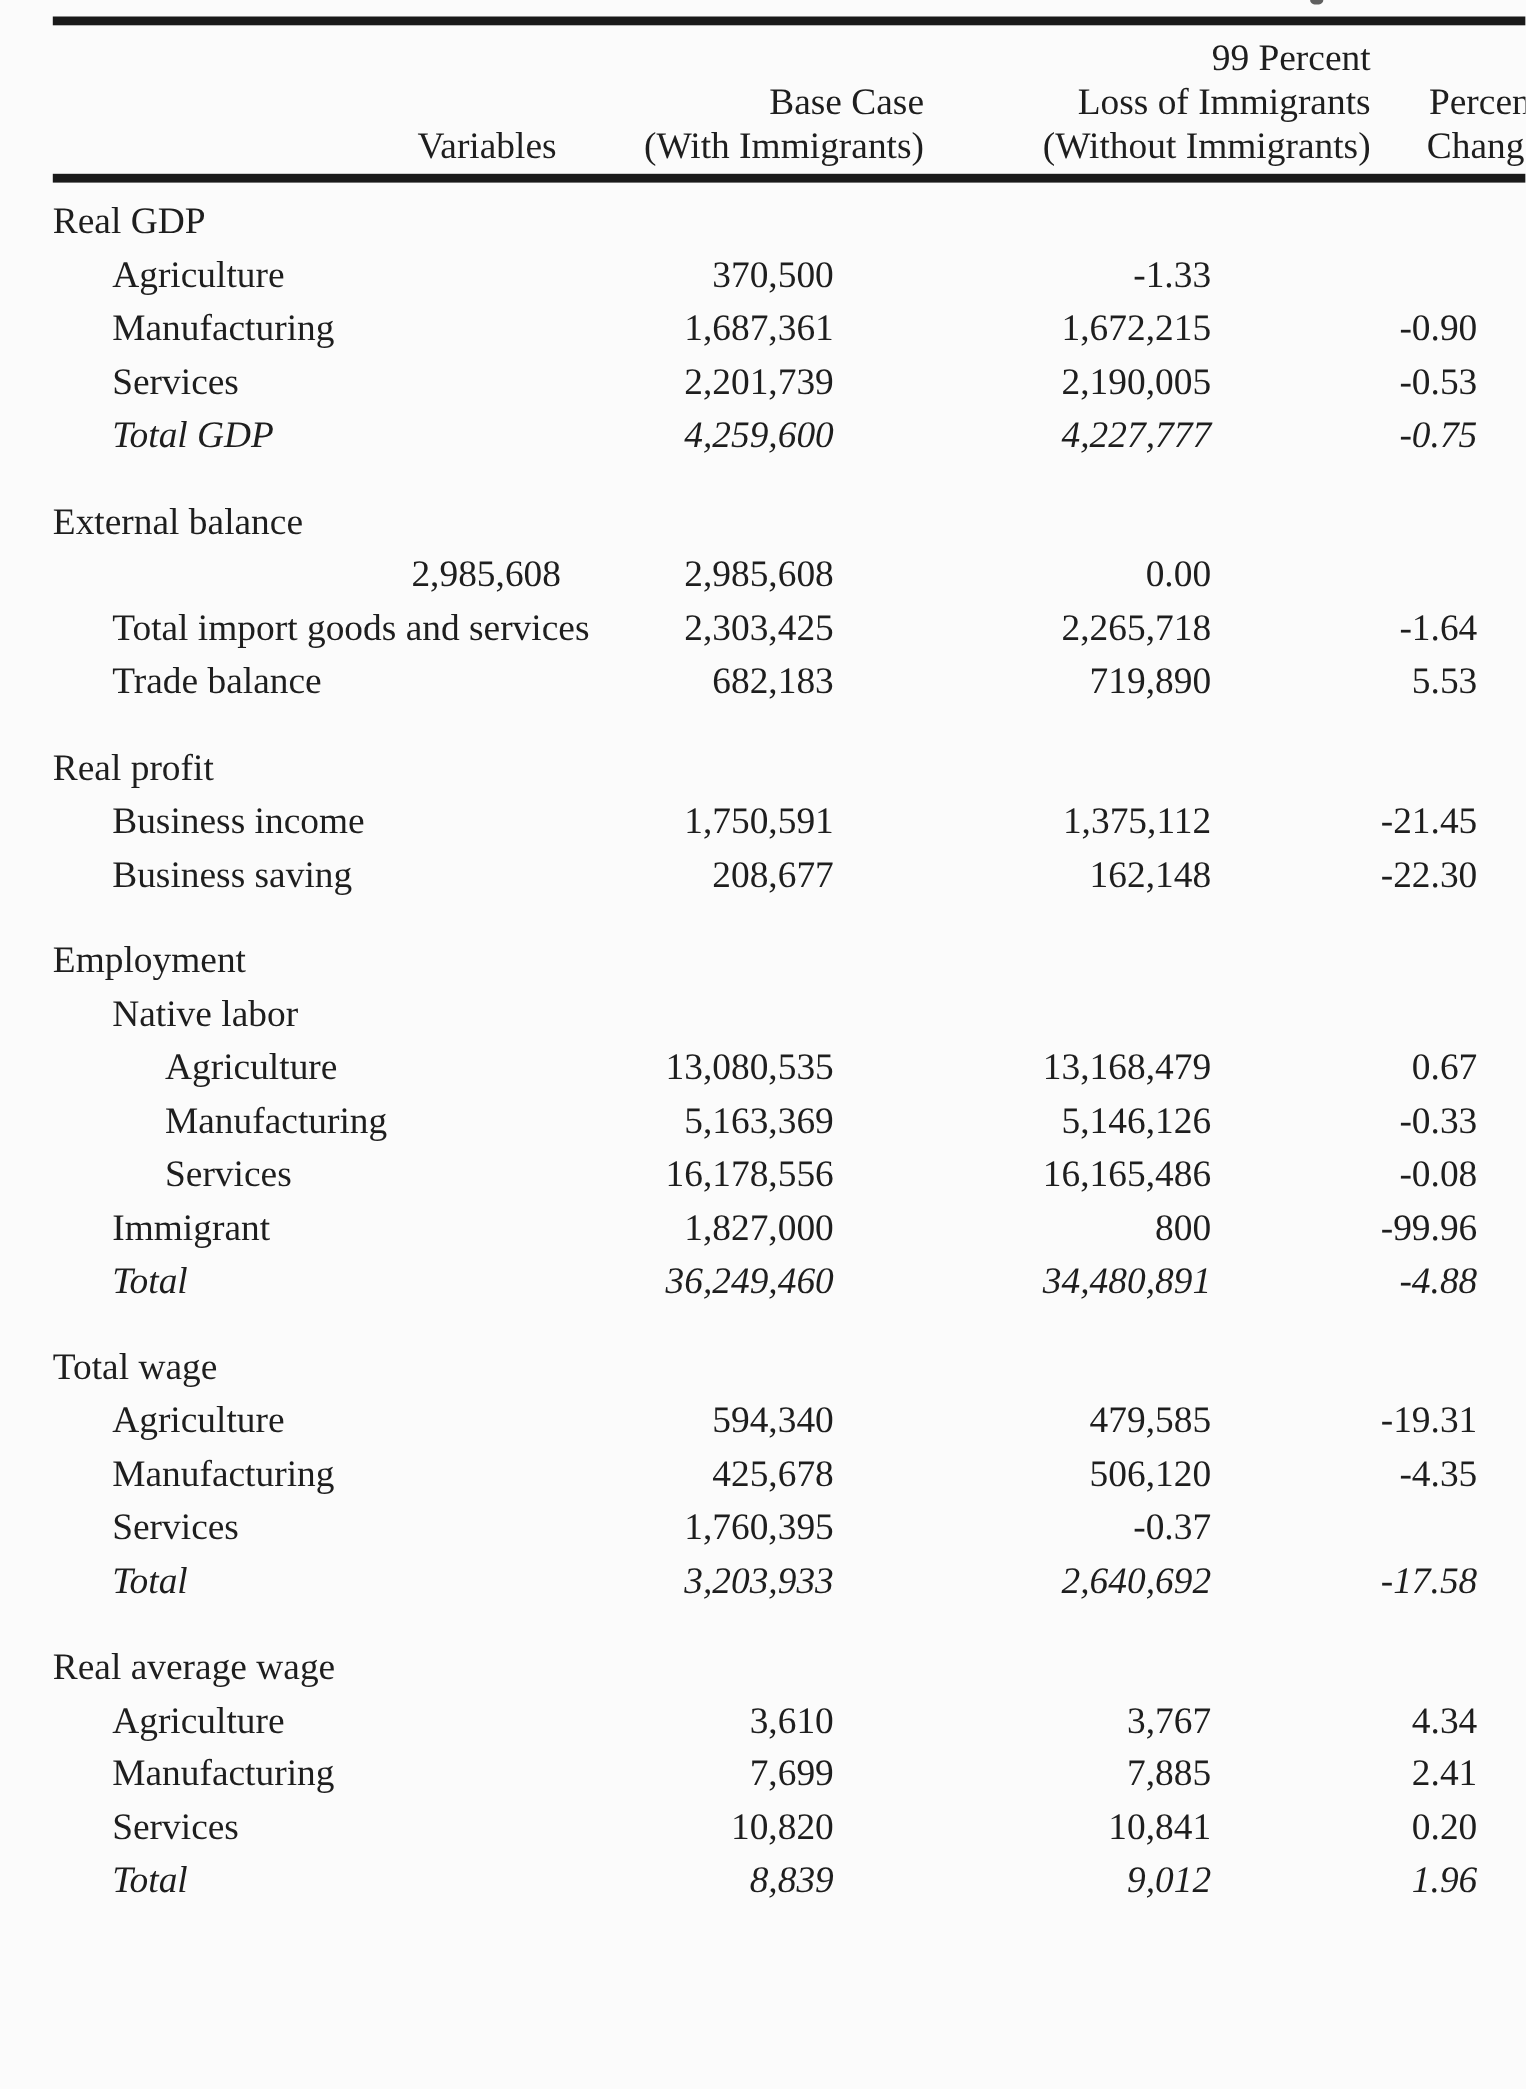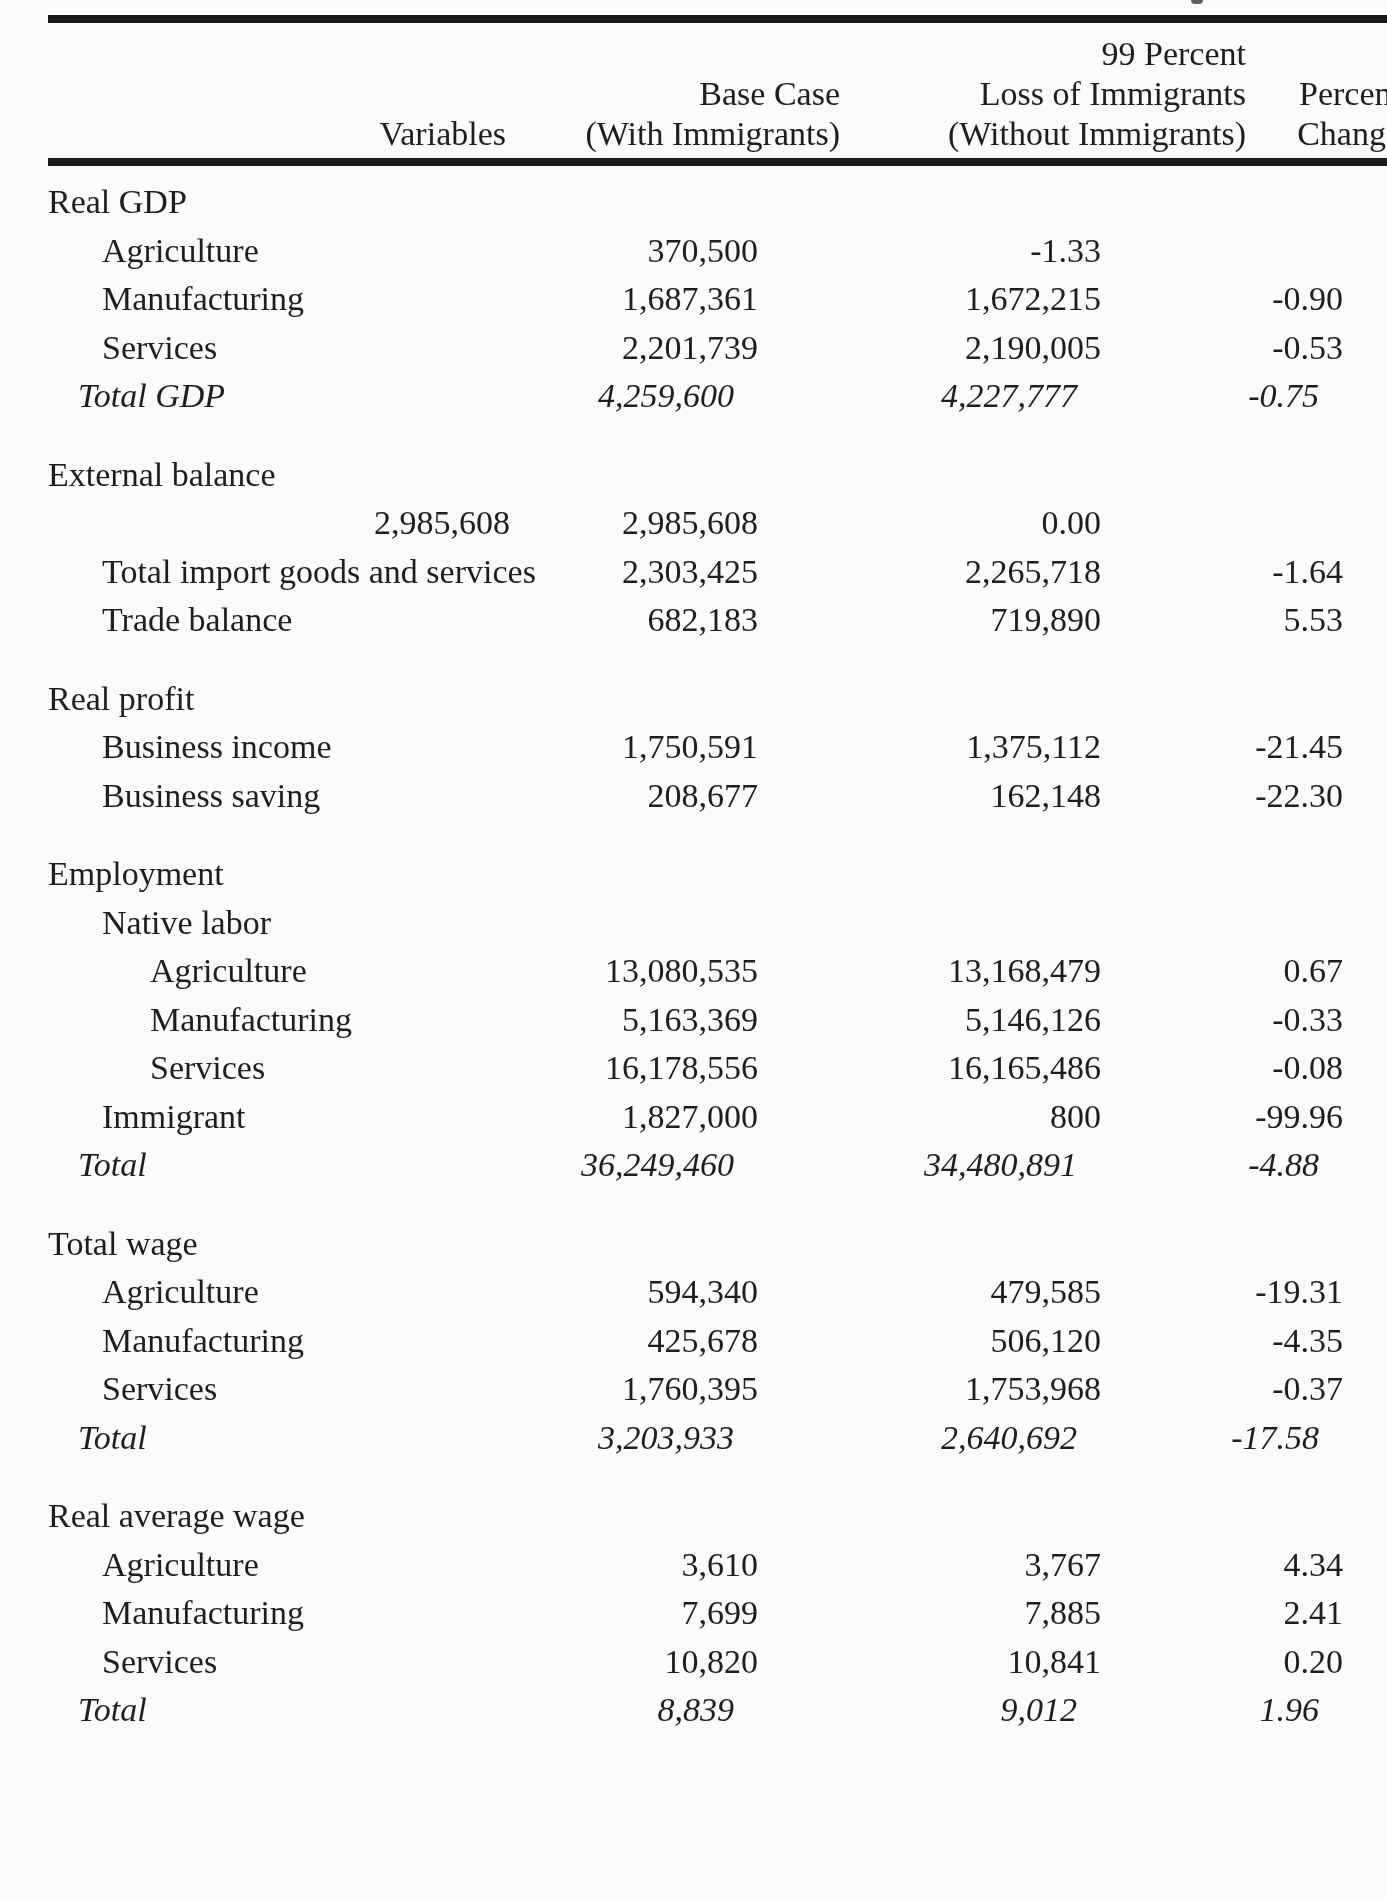--- a/index.html
+++ b/index.html
@@ -63,21 +63,21 @@
   }
   .table-section { margin-top: 30px; }
   .table-section:first-child { margin-top: 12px; }
   .trow {
     display: grid;
     grid-template-columns: 462px 248px 343px 242px;
     align-items: center;
     height: 48.5px;
     padding-left: 48px;
   }
-  .trow.italic { font-style: italic; padding-left: 24px; }
+  .trow.italic { font-style: italic; }
   .c-label { text-align: left; white-space: nowrap; }
   .c-label.ind-0 { padding-left: 0; }
   .c-label.ind-1 { padding-left: 54px; }
   .c-label.ind-2 { padding-left: 102px; }
   .c-num { text-align: right; white-space: nowrap; }
 </style>
 </head>
 <body>
 
 <div class="page">
@@ -243,21 +243,20 @@
         </div>
         <div class="trow">
           <div class="c-label ind-1">Manufacturing</div>
           <div class="c-num">425,678</div>
           <div class="c-num">506,120</div>
           <div class="c-num">-4.35</div>
         </div>
         <div class="trow">
           <div class="c-label ind-1">Services</div>
           <div class="c-num">1,760,395</div>
-          <div class="c-num">1,753,968</div>
           <div class="c-num">-0.37</div>
         </div>
         <div class="trow italic">
           <div class="c-label ind-1">Total</div>
           <div class="c-num">3,203,933</div>
           <div class="c-num">2,640,692</div>
           <div class="c-num">-17.58</div>
         </div>
       </div>
       <div class="table-section">

